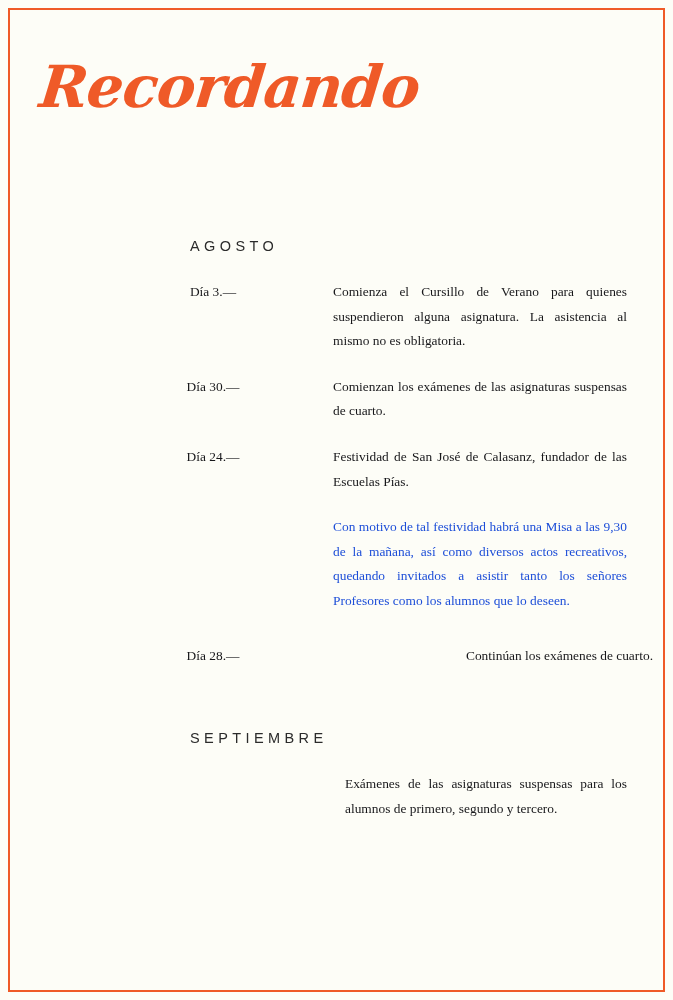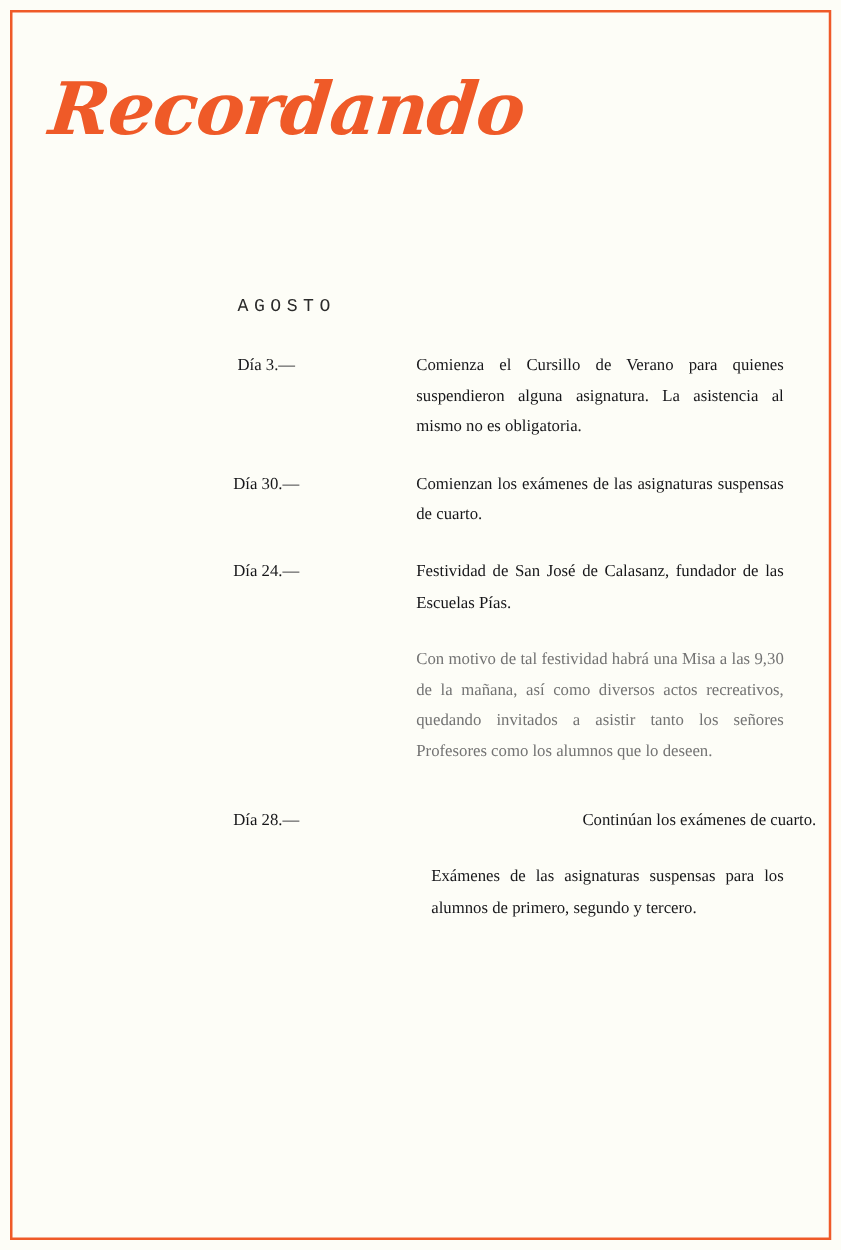--- a/index.html
+++ b/index.html
@@ -44,21 +44,21 @@
     transform: skewX(-6deg);
     white-space: nowrap;
   }
   .content {
     position: absolute;
     left: 0;
     top: 238px;
     width: 673px;
   }
   .month {
-    font-family: Liberation Mono, monospace;
+    font-family: Liberation Sans, sans-serif;
     font-size: 14.5px;
     letter-spacing: 4.4px;
     color: #2b2b2b;
     margin-left: 190px;
     margin-bottom: 26px;
     font-weight: normal;
   }
   .month-sep {
     margin-top: 62px;
   }
@@ -99,21 +99,21 @@
     margin-top: 30px;
   }
   .entry.single-line .entry-body {
     text-align: right;
   }
   .para-block {
     margin-left: 333px;
     width: 294px;
     font-size: 13.4px;
     line-height: 24.6px;
-    color: #737373;
+    color: #1d4ed8;
     text-align: justify;
     margin-bottom: 21px;
   }
 </style>
 </head>
 <body>
 
 <div class="page">
 
   <div class="frame"></div>
@@ -139,19 +139,20 @@
       <span class="entry-body">Festividad de San José de Calasanz, fundador de las Escuelas Pías.</span>
     </div>
 
     <div class="para-block">Con motivo de tal festividad habrá una Misa a las 9,30 de la mañana, así como diversos actos recreativos, quedando invitados a asistir tanto los señores Profesores como los alumnos que lo deseen.</div>
 
     <div class="entry single-line">
       <span class="entry-label">Día 28.—</span>
       <span class="entry-body">Continúan los exámenes de cuarto.</span>
     </div>
 
+    <div class="month month-sep">SEPTIEMBRE</div>
 
     <div class="entry wide-label">
       <span class="entry-body">Exámenes de las asignaturas suspensas para los alumnos de primero, segundo y tercero.</span>
     </div>
 
   </div>
 </div>
 
 </body></html>

